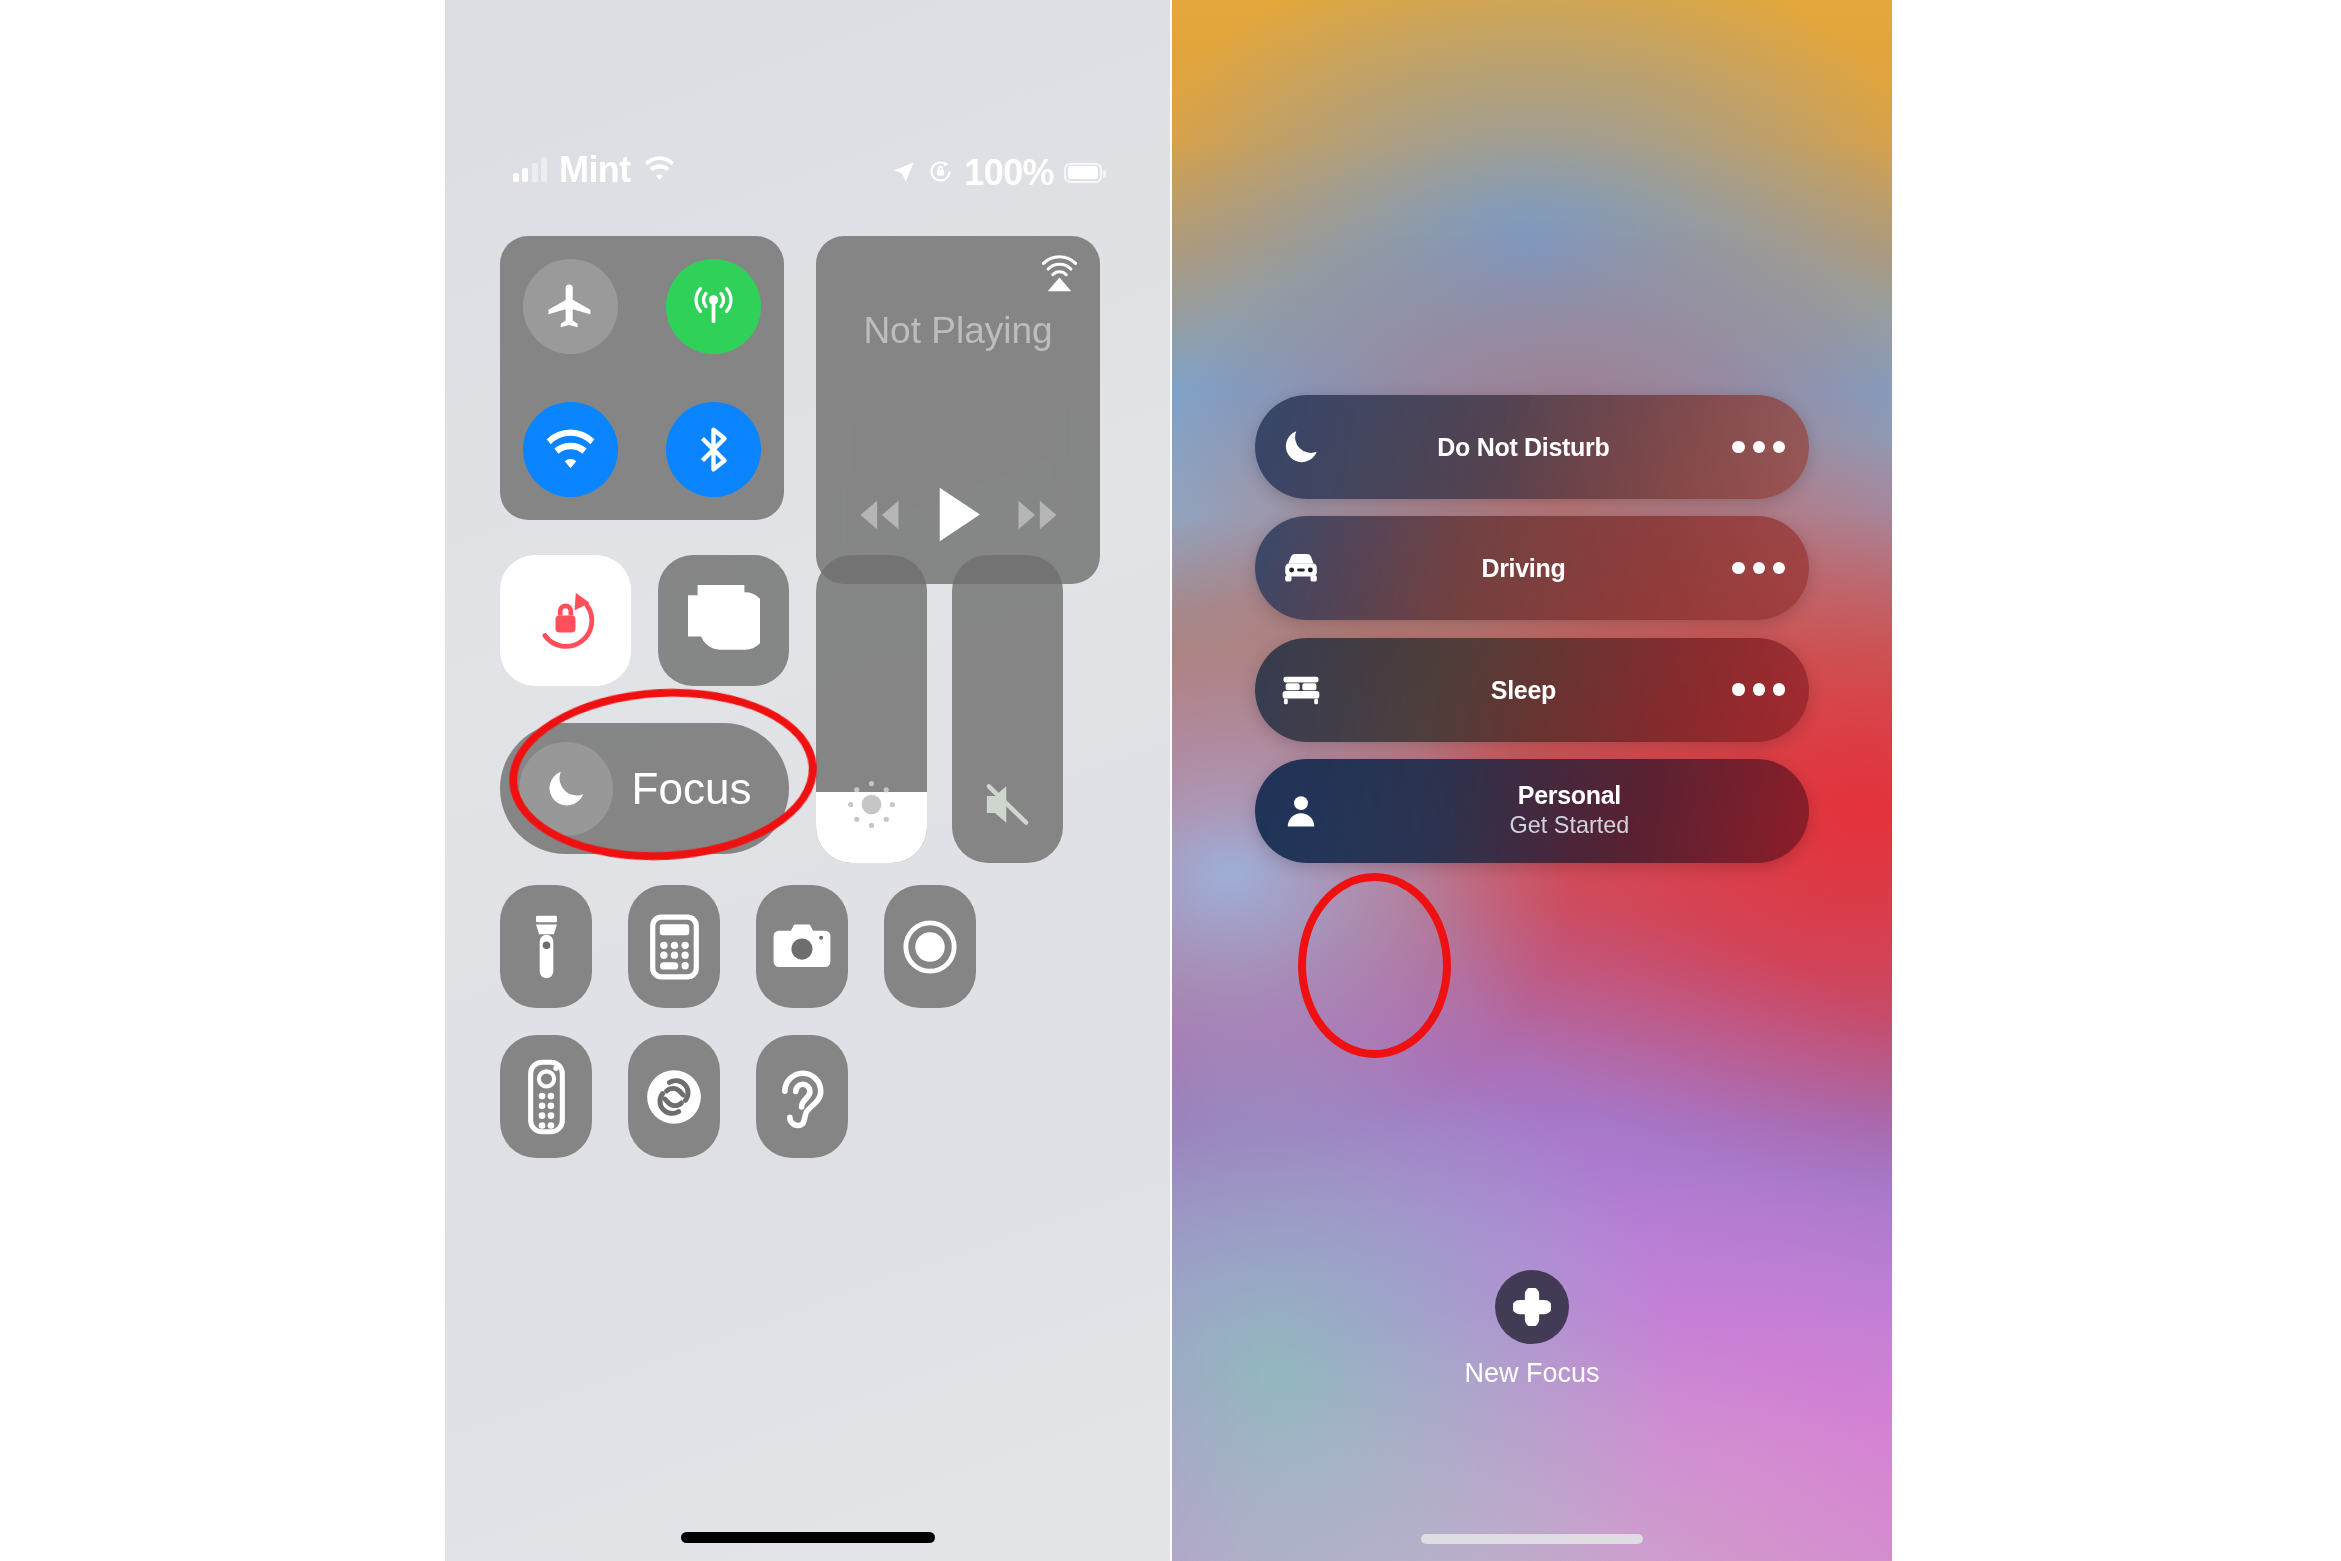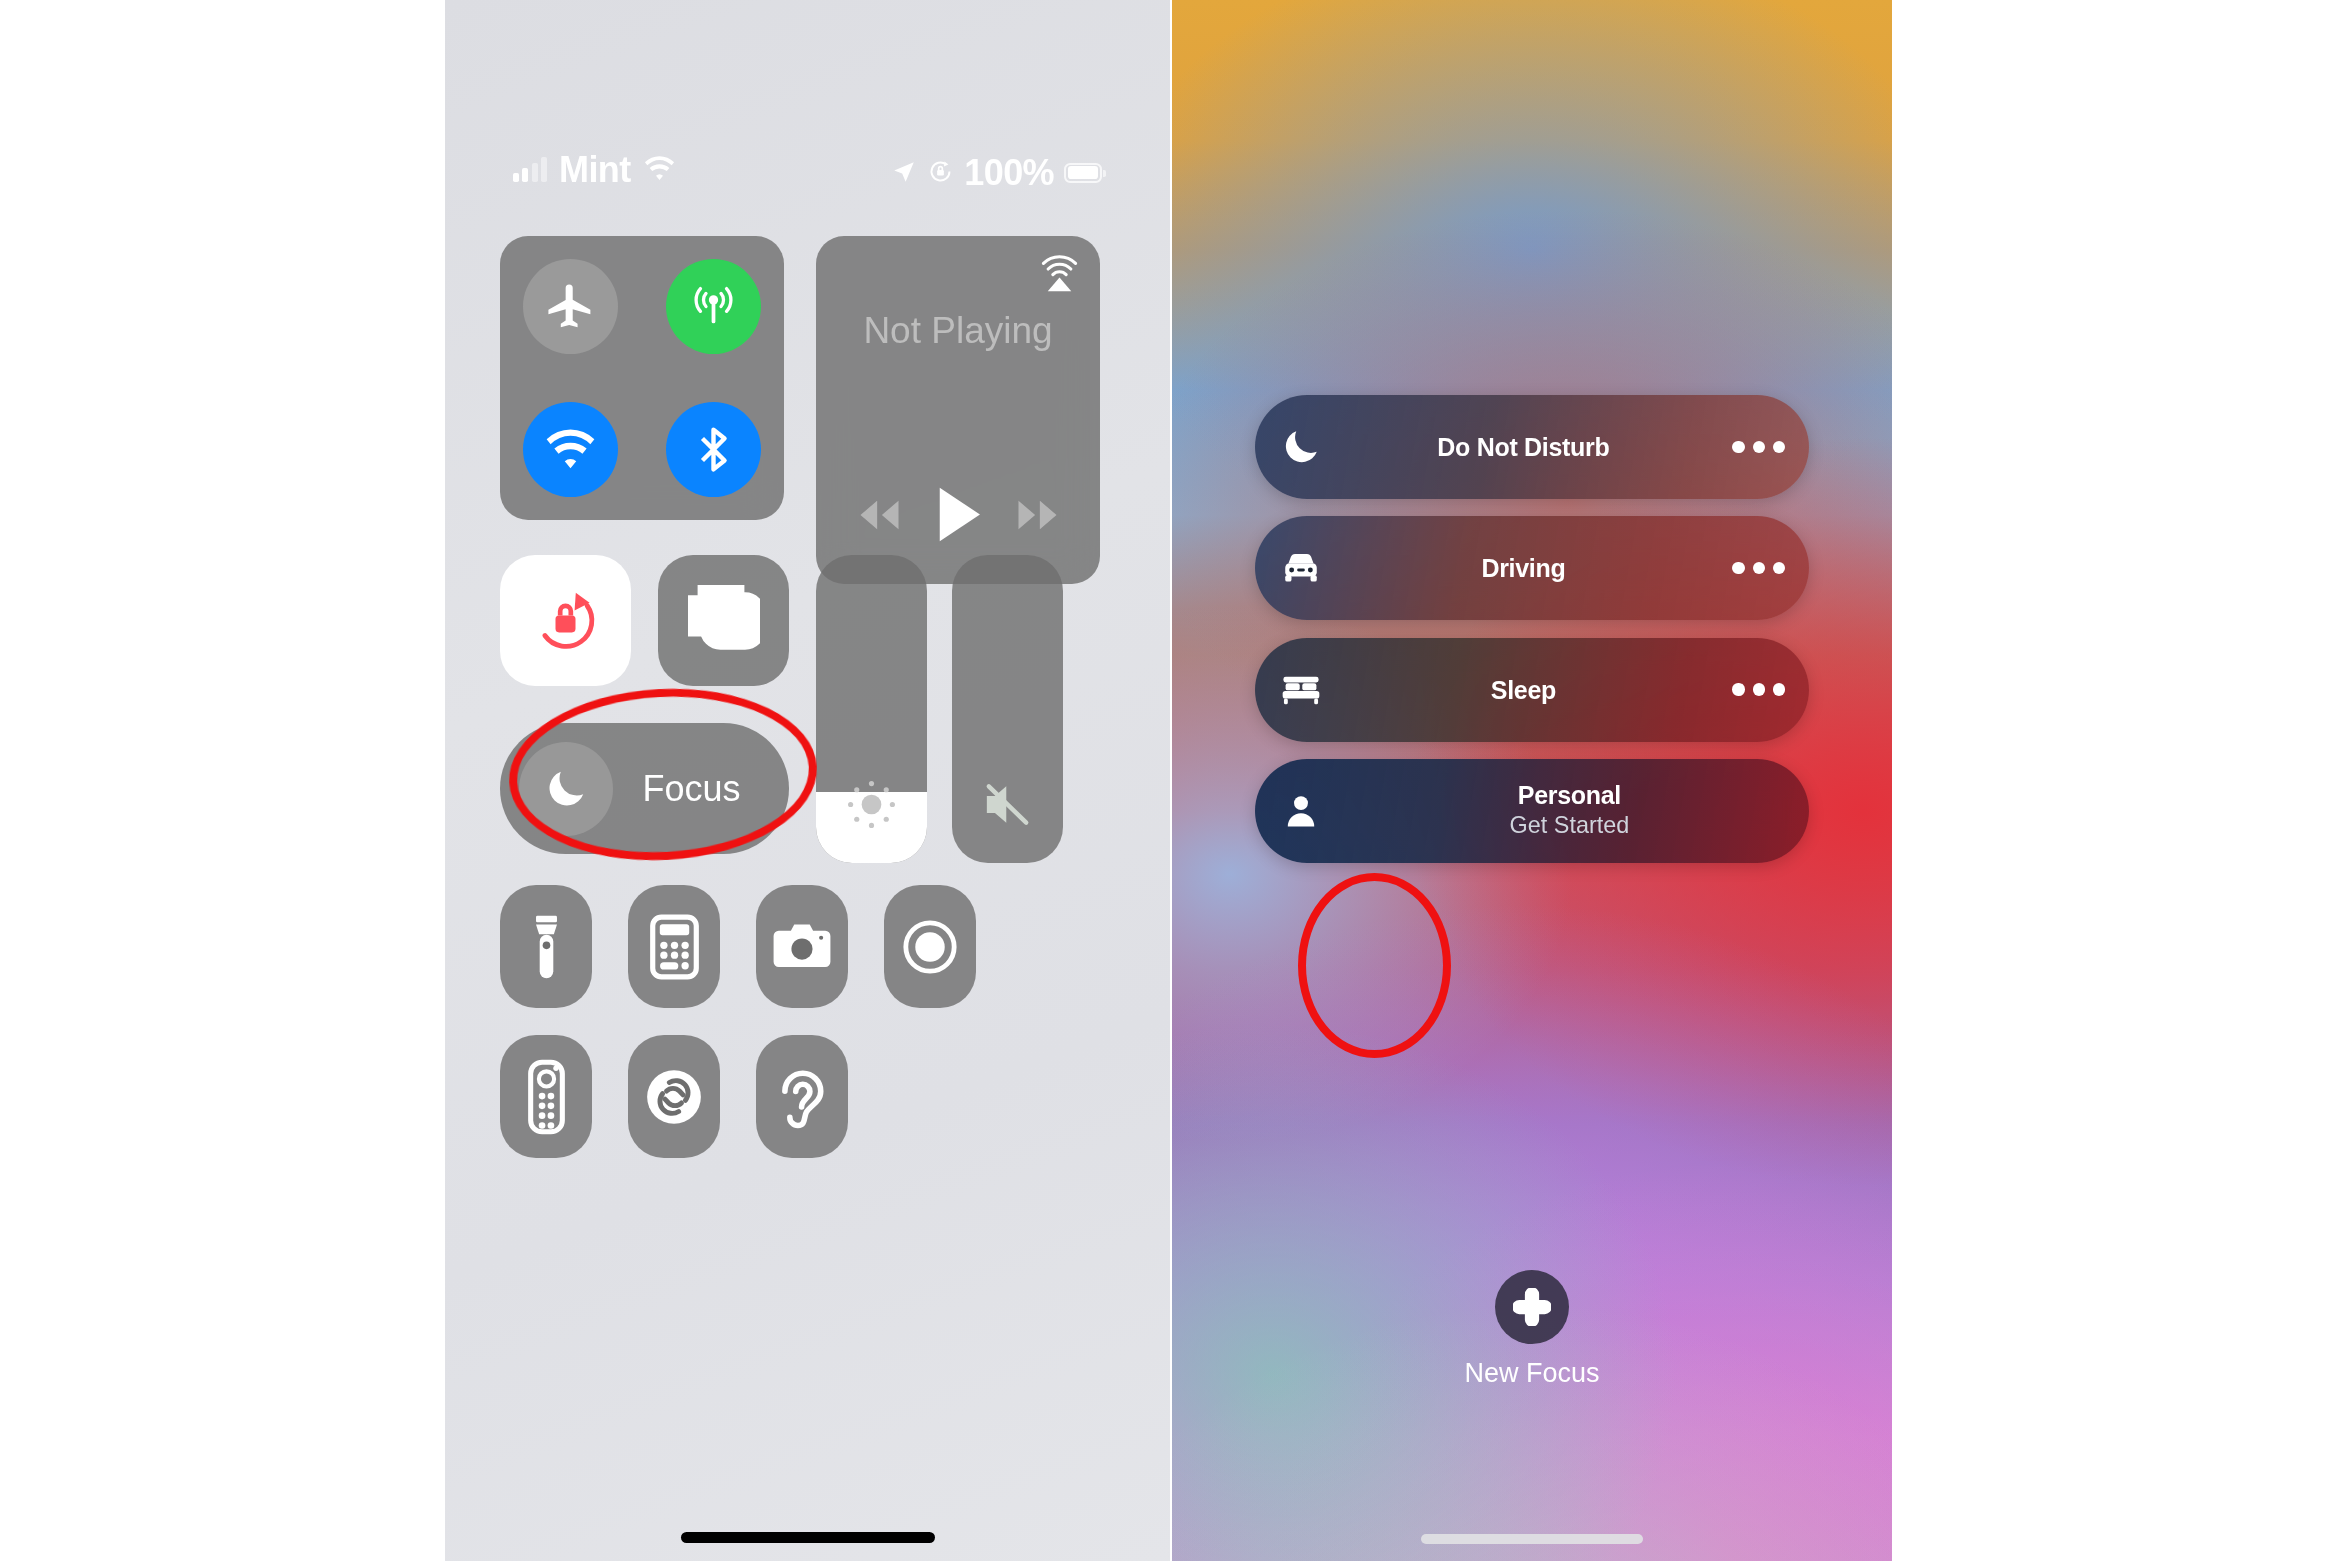--- a/index.html
+++ b/index.html
@@ -69,21 +69,21 @@
                   display:flex; align-items:center; justify-content:center; }
   .slider .gl svg { width:59px; height:59px; }
 
   
   #focus-pill { position:absolute; left:55px; top:723px; width:289px; height:131px;
                 border-radius:68px; background:rgba(110,110,110,.80);
                 display:flex; align-items:center; }
   #focus-pill .knob { width:94px; height:94px; margin-left:18.5px; border-radius:50%;
                       background:rgba(155,155,155,.85); display:flex; align-items:center; justify-content:center; }
   #focus-pill .knob svg { width:48px; height:48px; fill:#fff; }
-  #focus-pill .lbl { flex:1; text-align:center; color:#fff; font-size:36px; font-weight:500; margin-right:18.5px; }
+  #focus-pill .lbl { flex:1; text-align:center; color:#fff; font-size:44px; font-weight:500; margin-right:18.5px; }
 
   
   .appgrid { position:absolute; left:55px; top:885px; width:617px; }
   .approw  { display:flex; gap:36px; margin-bottom:27px; }
   .appbtn  { width:92px; height:123px; border-radius:36px; background:rgba(110,110,110,.80);
              display:flex; align-items:center; justify-content:center; }
   .appbtn svg { fill:#fff; }
 
   
   #home-indicator-left { position:absolute; left:50%; transform:translateX(-50%); bottom:18.5px;

